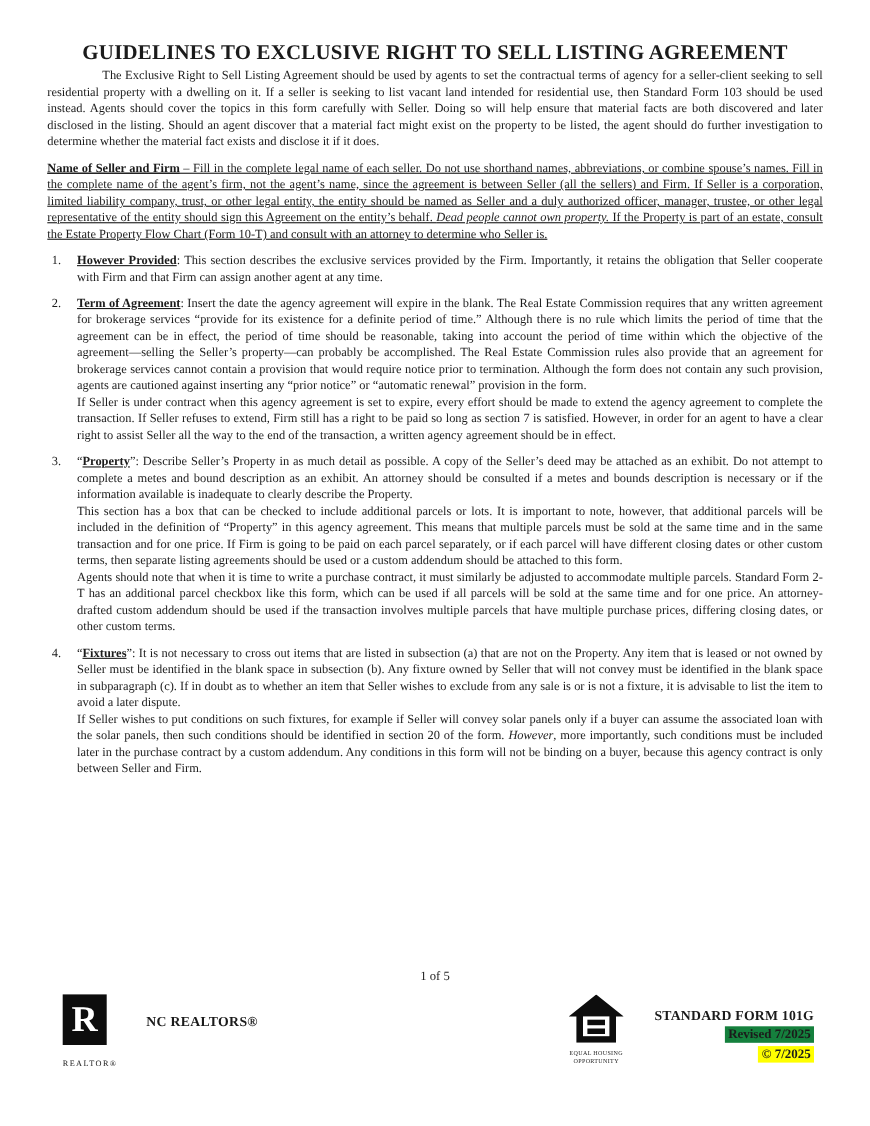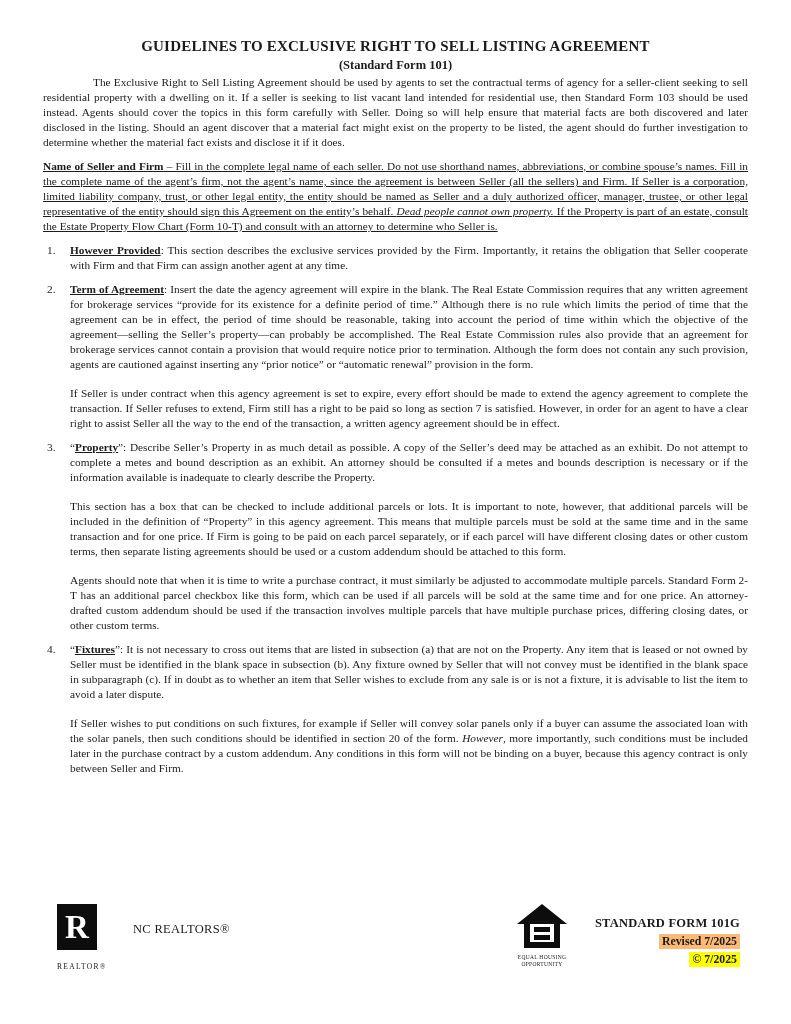--- a/index.html
+++ b/index.html
@@ -6,52 +6,51 @@
   .page {
     position:relative;
     width:791px; height:1024px;
     margin:0 auto;
     background:#ffffff;
     font-family:"Liberation Serif", serif;
     color:#1b1b1b;
     overflow:hidden;
   }
   .content { position:absolute; left:43px; top:38px; width:705px; }
-  .doc-title { text-align:center; font-weight:bold; font-size:15px; letter-spacing:0.2px; }
+  .doc-title { text-align:center; font-weight:bold; font-size:19px; letter-spacing:0.2px; }
   .doc-subtitle { text-align:center; font-weight:bold; font-size:12.5px; margin-top:3px; }
   .body-text { font-size:11.3px; line-height:15px; text-align:justify; }
   p { margin:0; }
   .intro { margin-top:2px; text-indent:50px; }
   .seller { margin-top:9px;text-decoration:underline; }
   .bu { font-weight:bold; text-decoration:underline; }
   .it { font-style:italic; }
   .item { position:relative; padding-left:27px; margin-top:9px; }
   .item .num { position:absolute; left:4px; top:0; }
-  .pnext { margin-top:14px; }
+  .pnext { }
   
   .footer { position:absolute; left:43px; top:882px; width:705px; height:130px; font-family:"Liberation Serif", serif; }
   .page-num { text-align:center; font-size:11.5px; }
   .realtor { position:absolute; left:14px; top:22px; width:70px; }
   .r-box { width:40px; height:46px; background:#0d0d0d; color:#ffffff; display:flex; align-items:center; justify-content:center; font-size:33px; font-weight:bold; }
   .r-caption { font-size:7.5px; letter-spacing:1.3px; margin-top:12px; color:#222; white-space:nowrap; }
-  .nc { position:absolute; left:90px; top:40px; font-weight:normal; font-size:12.5px; letter-spacing:0.3px; }
+  .nc { position:absolute; left:90px; top:40px; font-weight:bold; font-size:12.5px; letter-spacing:0.3px; }
   .eho { position:absolute; left:472px; top:22px; width:54px; text-align:center; }
   .eho-caption { font-size:5.5px; letter-spacing:0.3px; line-height:6.5px; margin-top:2px; color:#222; }
   .formblock { position:absolute; right:8px; top:34px; text-align:right; font-weight:bold; }
   .form-name { font-size:12.5px; letter-spacing:0.2px; }
   .hl { display:inline-block; padding:0 3px; font-size:11.8px; margin-top:2px; }
 </style>
 </head>
 <body>
 
 <div class="page">
   <div class="content">
 
     <div class="doc-title">GUIDELINES TO EXCLUSIVE RIGHT TO SELL LISTING AGREEMENT</div>
-    <div class="doc-subtitle">(Standard Form 101)</div>
 
     <p class="body-text intro">The Exclusive Right to Sell Listing Agreement should be used by agents to set the contractual terms of agency for a seller-client seeking to sell residential property with a dwelling on it. If a seller is seeking to list vacant land intended for residential use, then Standard Form 103 should be used instead. Agents should cover the topics in this form carefully with Seller. Doing so will help ensure that material facts are both discovered and later disclosed in the listing. Should an agent discover that a material fact might exist on the property to be listed, the agent should do further investigation to determine whether the material fact exists and disclose it if it does.</p>
 
     <p class="body-text seller"><span class="bu">Name of Seller and Firm</span><span> – Fill in the complete legal name of each seller. Do not use shorthand names, abbreviations, or combine spouse’s names. Fill in the complete name of the agent’s firm, not the agent’s name, since the agreement is between Seller (all the sellers) and Firm. If Seller is a corporation, limited liability company, trust, or other legal entity, the entity should be named as Seller and a duly authorized officer, manager, trustee, or other legal representative of the entity should sign this Agreement on the entity’s behalf. </span><span class="it">Dead people cannot own property.</span><span> If the Property is part of an estate, consult the Estate Property Flow Chart (Form 10-T) and consult with an attorney to determine who Seller is.</span></p>
 
     <div class="item body-text">
       <span class="num">1.</span>
       <p><span class="bu">However Provided</span><span>: </span><span>This section describes the exclusive services provided by the Firm. Importantly, it retains the obligation that Seller cooperate with Firm and that Firm can assign another agent at any time.</span></p>
     </div>
 
@@ -70,20 +69,21 @@
 
     <div class="item body-text">
       <span class="num">4.</span>
       <p><span>“</span><span class="bu">Fixtures</span><span>”: </span><span>It is not necessary to cross out items that are listed in subsection (a) that are not on the Property. Any item that is leased or not owned by Seller must be identified in the blank space in subsection (b). Any fixture owned by Seller that will not convey must be identified in the blank space in subparagraph (c). If in doubt as to whether an item that Seller wishes to exclude from any sale is or is not a fixture, it is advisable to list the item to avoid a later dispute.</span></p>
       <p class="pnext"><span>If Seller wishes to put conditions on such fixtures, for example if Seller will convey solar panels only if a buyer can assume the associated loan with the solar panels, then such conditions should be identified in section 20 of the form. </span><span class="it">However</span><span>, more importantly, such conditions must be included later in the purchase contract by a custom addendum. Any conditions in this form will not be binding on a buyer, because this agency contract is only between Seller and Firm.</span></p>
     </div>
 
   </div>
 
   <div class="footer">
+    <div class="page-num">1 of 5</div>
 
     <div class="realtor">
       <div class="r-box">R</div>
       <div class="r-caption">REALTOR®</div>
     </div>
 
     <div class="nc">NC REALTORS®</div>
 
     <div class="eho">
       <span>
@@ -95,17 +95,17 @@
         </svg>
       </span>
       <div class="eho-caption">
         <div>EQUAL HOUSING</div>
         <div>OPPORTUNITY</div>
       </div>
     </div>
 
     <div class="formblock">
       <div class="form-name">STANDARD FORM 101G</div>
-      <div><span class="hl" style="background-color: #fdba74;">Revised 7/2025</span></div>
+      <div><span class="hl" style="background-color: #15803d;">Revised 7/2025</span></div>
       <div><span class="hl" style="background-color: rgb(255, 255, 0); margin-left: 14px;">© 7/2025</span></div>
     </div>
   </div>
 </div>
 
 </body></html>

